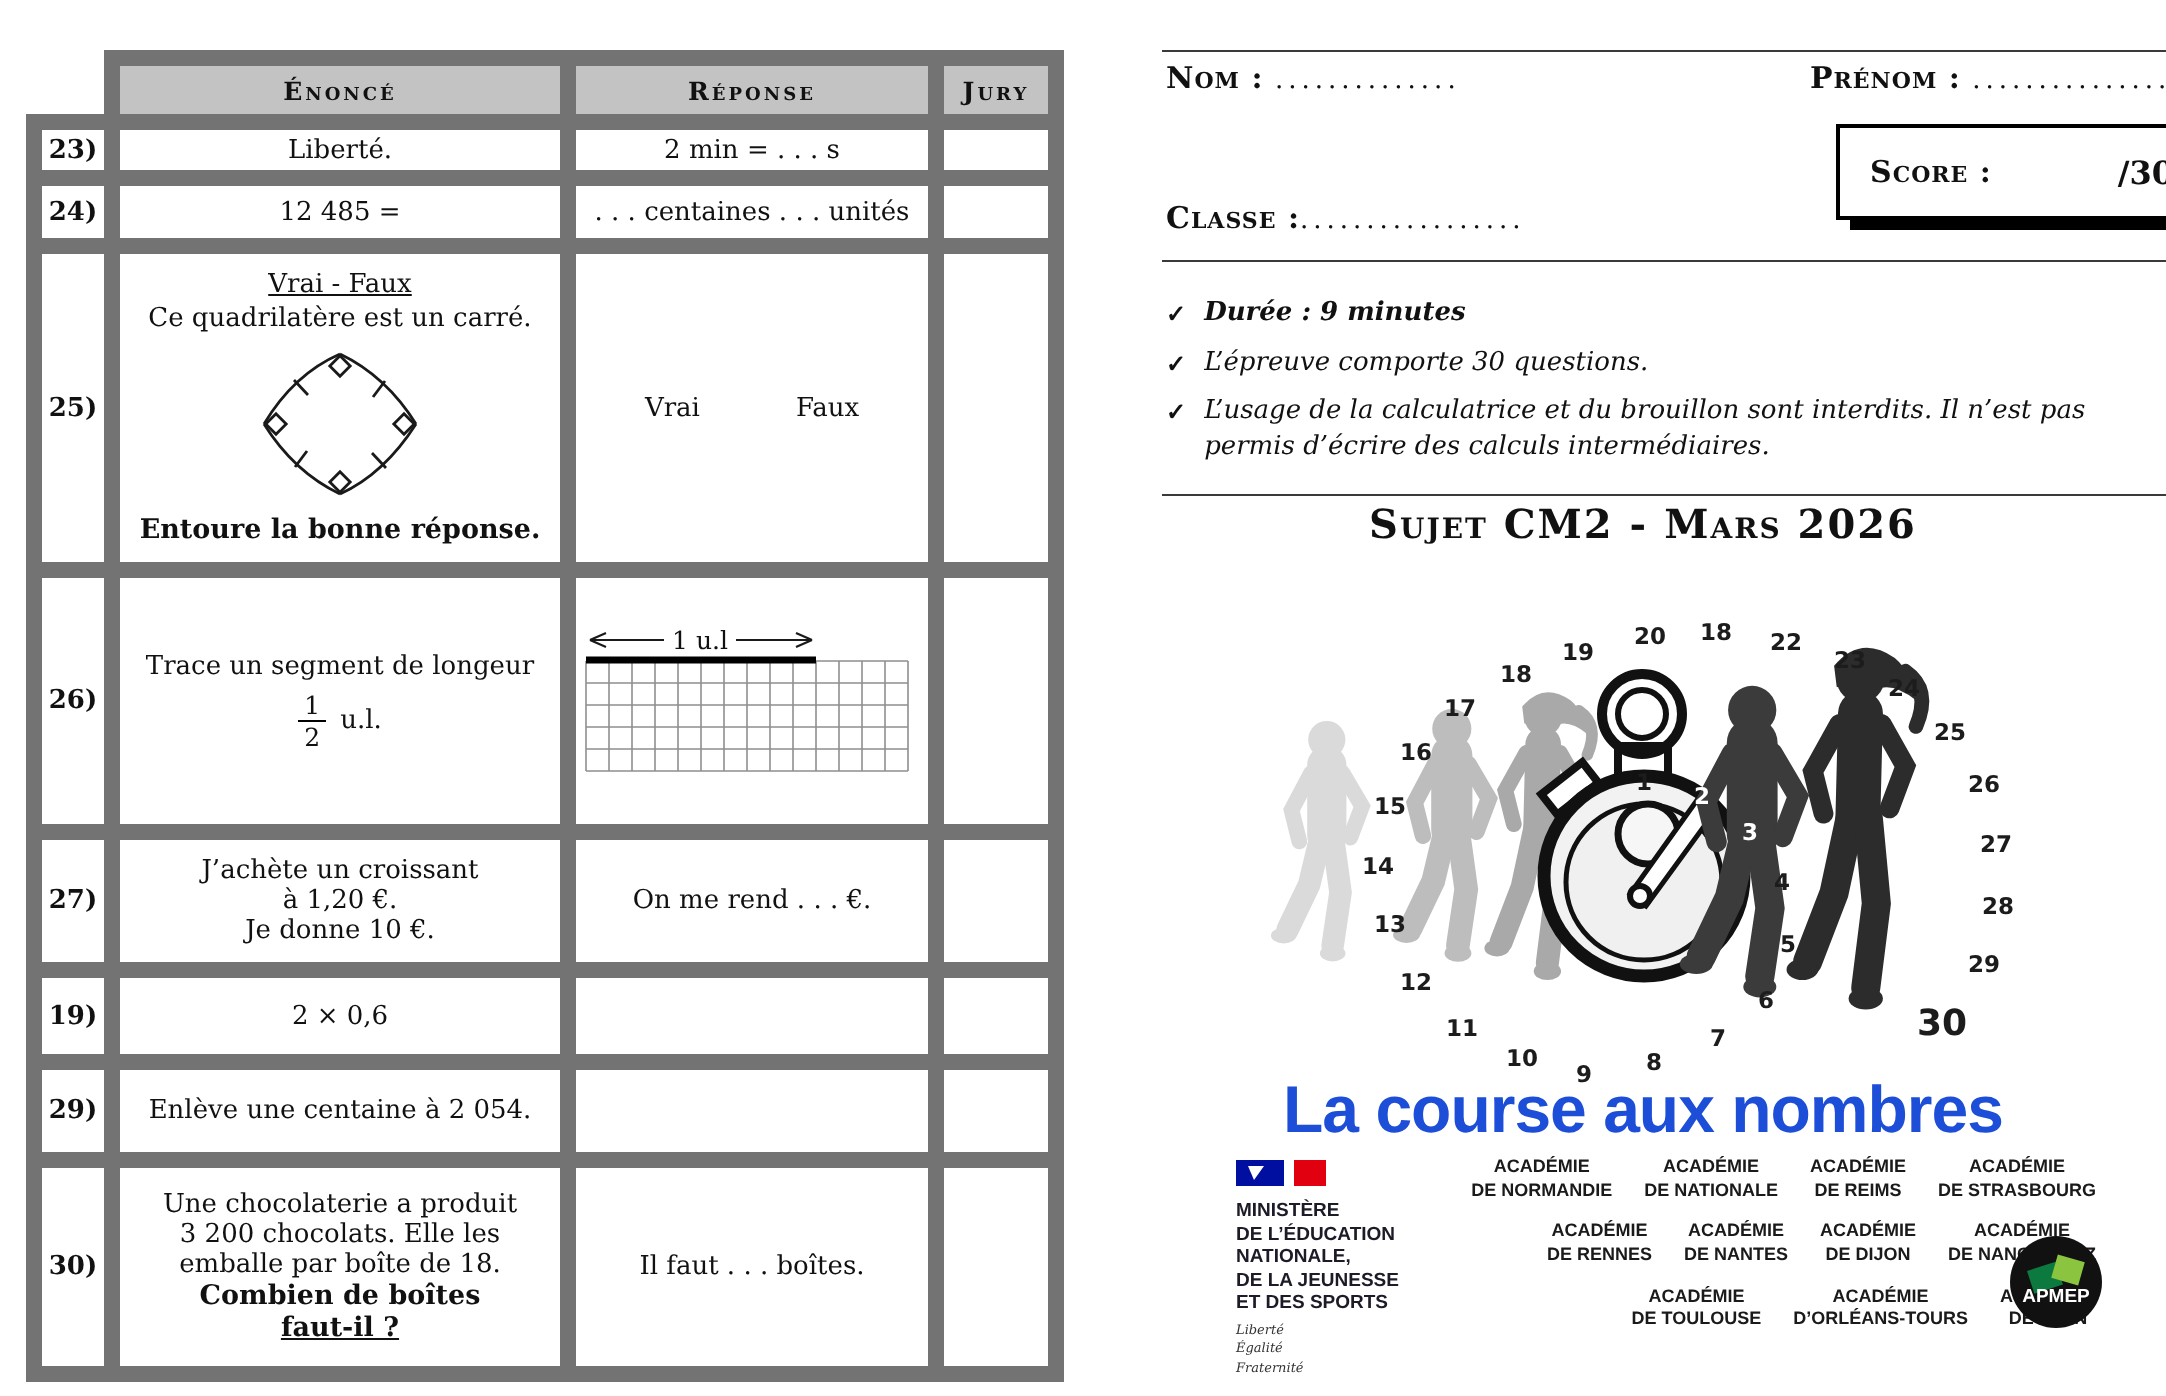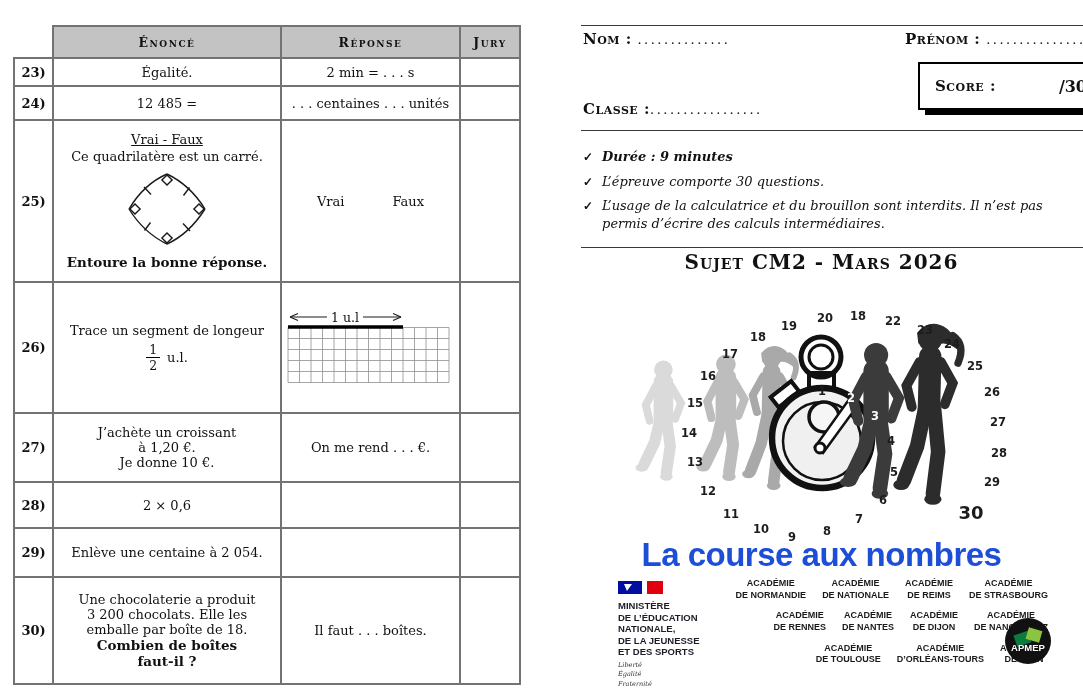--- a/index.html
+++ b/index.html
@@ -3,21 +3,21 @@
 <meta charset="utf-8">
 <style>
   html,body{margin:0;padding:0;}
   body{
     width:1083px;height:698px;position:relative;background:#fff;overflow:hidden;
     font-family:"DejaVu Serif", serif;color:#111;
   }
   .sc{font-variant:small-caps;}
   
   .qtable{position:absolute;left:13px;top:25px;border-collapse:collapse;table-layout:fixed;}
-  .qtable td{border:2px solid #737373;text-align:center;vertical-align:middle;
+  .qtable td{border:8px solid #737373;text-align:center;vertical-align:middle;
     font-size:13px;padding:1px 3px;background:#fff;}
   .qtable td.ghost{border:none;background:#fff;}
   .qtable td.head{background:#c3c3c3;font-weight:bold;font-size:12.5px;
     font-variant:small-caps;letter-spacing:1.5px;}
   .qtable td.qnum{font-weight:bold;font-size:13px;}
   .r23{height:28px}.r24{height:34px}.r25{height:162px}.r26{height:131px}
   .r27{height:69px}.r28{height:46px}.r29{height:49px}.r30{height:107px}
   .stack{display:flex;flex-direction:column;align-items:center;justify-content:center;gap:2px;}
   .ul{text-decoration:underline;}
   .bold{font-weight:bold;}
@@ -79,21 +79,21 @@
     </colgroup>
   <tbody>
       <tr style="height:32px">
     <td class="ghost"></td>
     <td class="head">Énoncé</td>
     <td class="head">Réponse</td>
     <td class="head">Jury</td>
   </tr>
   <tr class="r23">
     <td class="qnum">23)</td>
-    <td>Égalité.</td>
+    <td>Liberté.</td>
     <td>2 min =  . . .  s</td>
     <td></td>
   </tr>
   <tr class="r24">
     <td class="qnum">24)</td>
     <td>12 485  =</td>
     <td>. . . centaines . . . unités</td>
     <td></td>
   </tr>
   <tr class="r25">
@@ -165,40 +165,40 @@
       <div class="stack" style="gap:0;">
         <span>J’achète un croissant</span>
         <span>à 1,20 €.</span>
         <span>Je donne 10 €.</span>
       </div>
     </td>
     <td>On me rend  . . .  €.</td>
     <td></td>
   </tr>
   <tr class="r28">
-    <td class="qnum">28)</td>
+    <td class="qnum">19)</td>
     <td>2 × 0,6</td>
     <td></td>
     <td></td>
   </tr>
   <tr class="r29">
     <td class="qnum">29)</td>
     <td>Enlève une centaine à 2 054.</td>
     <td></td>
     <td></td>
   </tr>
   <tr class="r30">
     <td class="qnum">30)</td>
     <td>
       <div class="stack" style="gap:0;">
         <span>Une chocolaterie a produit</span>
         <span>3 200 chocolats. Elle les</span>
         <span>emballe par boîte de 18.</span>
         <span class="bold" style="font-size:13.5px;">Combien de boîtes</span>
-        <span class="bold" style="font-size:13.5px;">faut-il ?</span>
+        <span class="bold" style="font-size:13.5px;text-decoration:underline;">faut-il ?</span>
       </div>
     </td>
     <td>Il faut  . . .  boîtes.</td>
     <td></td>
   </tr>
 </tbody>
   </table>
 
 <div class="rule" style="left:581px;top:25px;width:502px;"></div>
 

